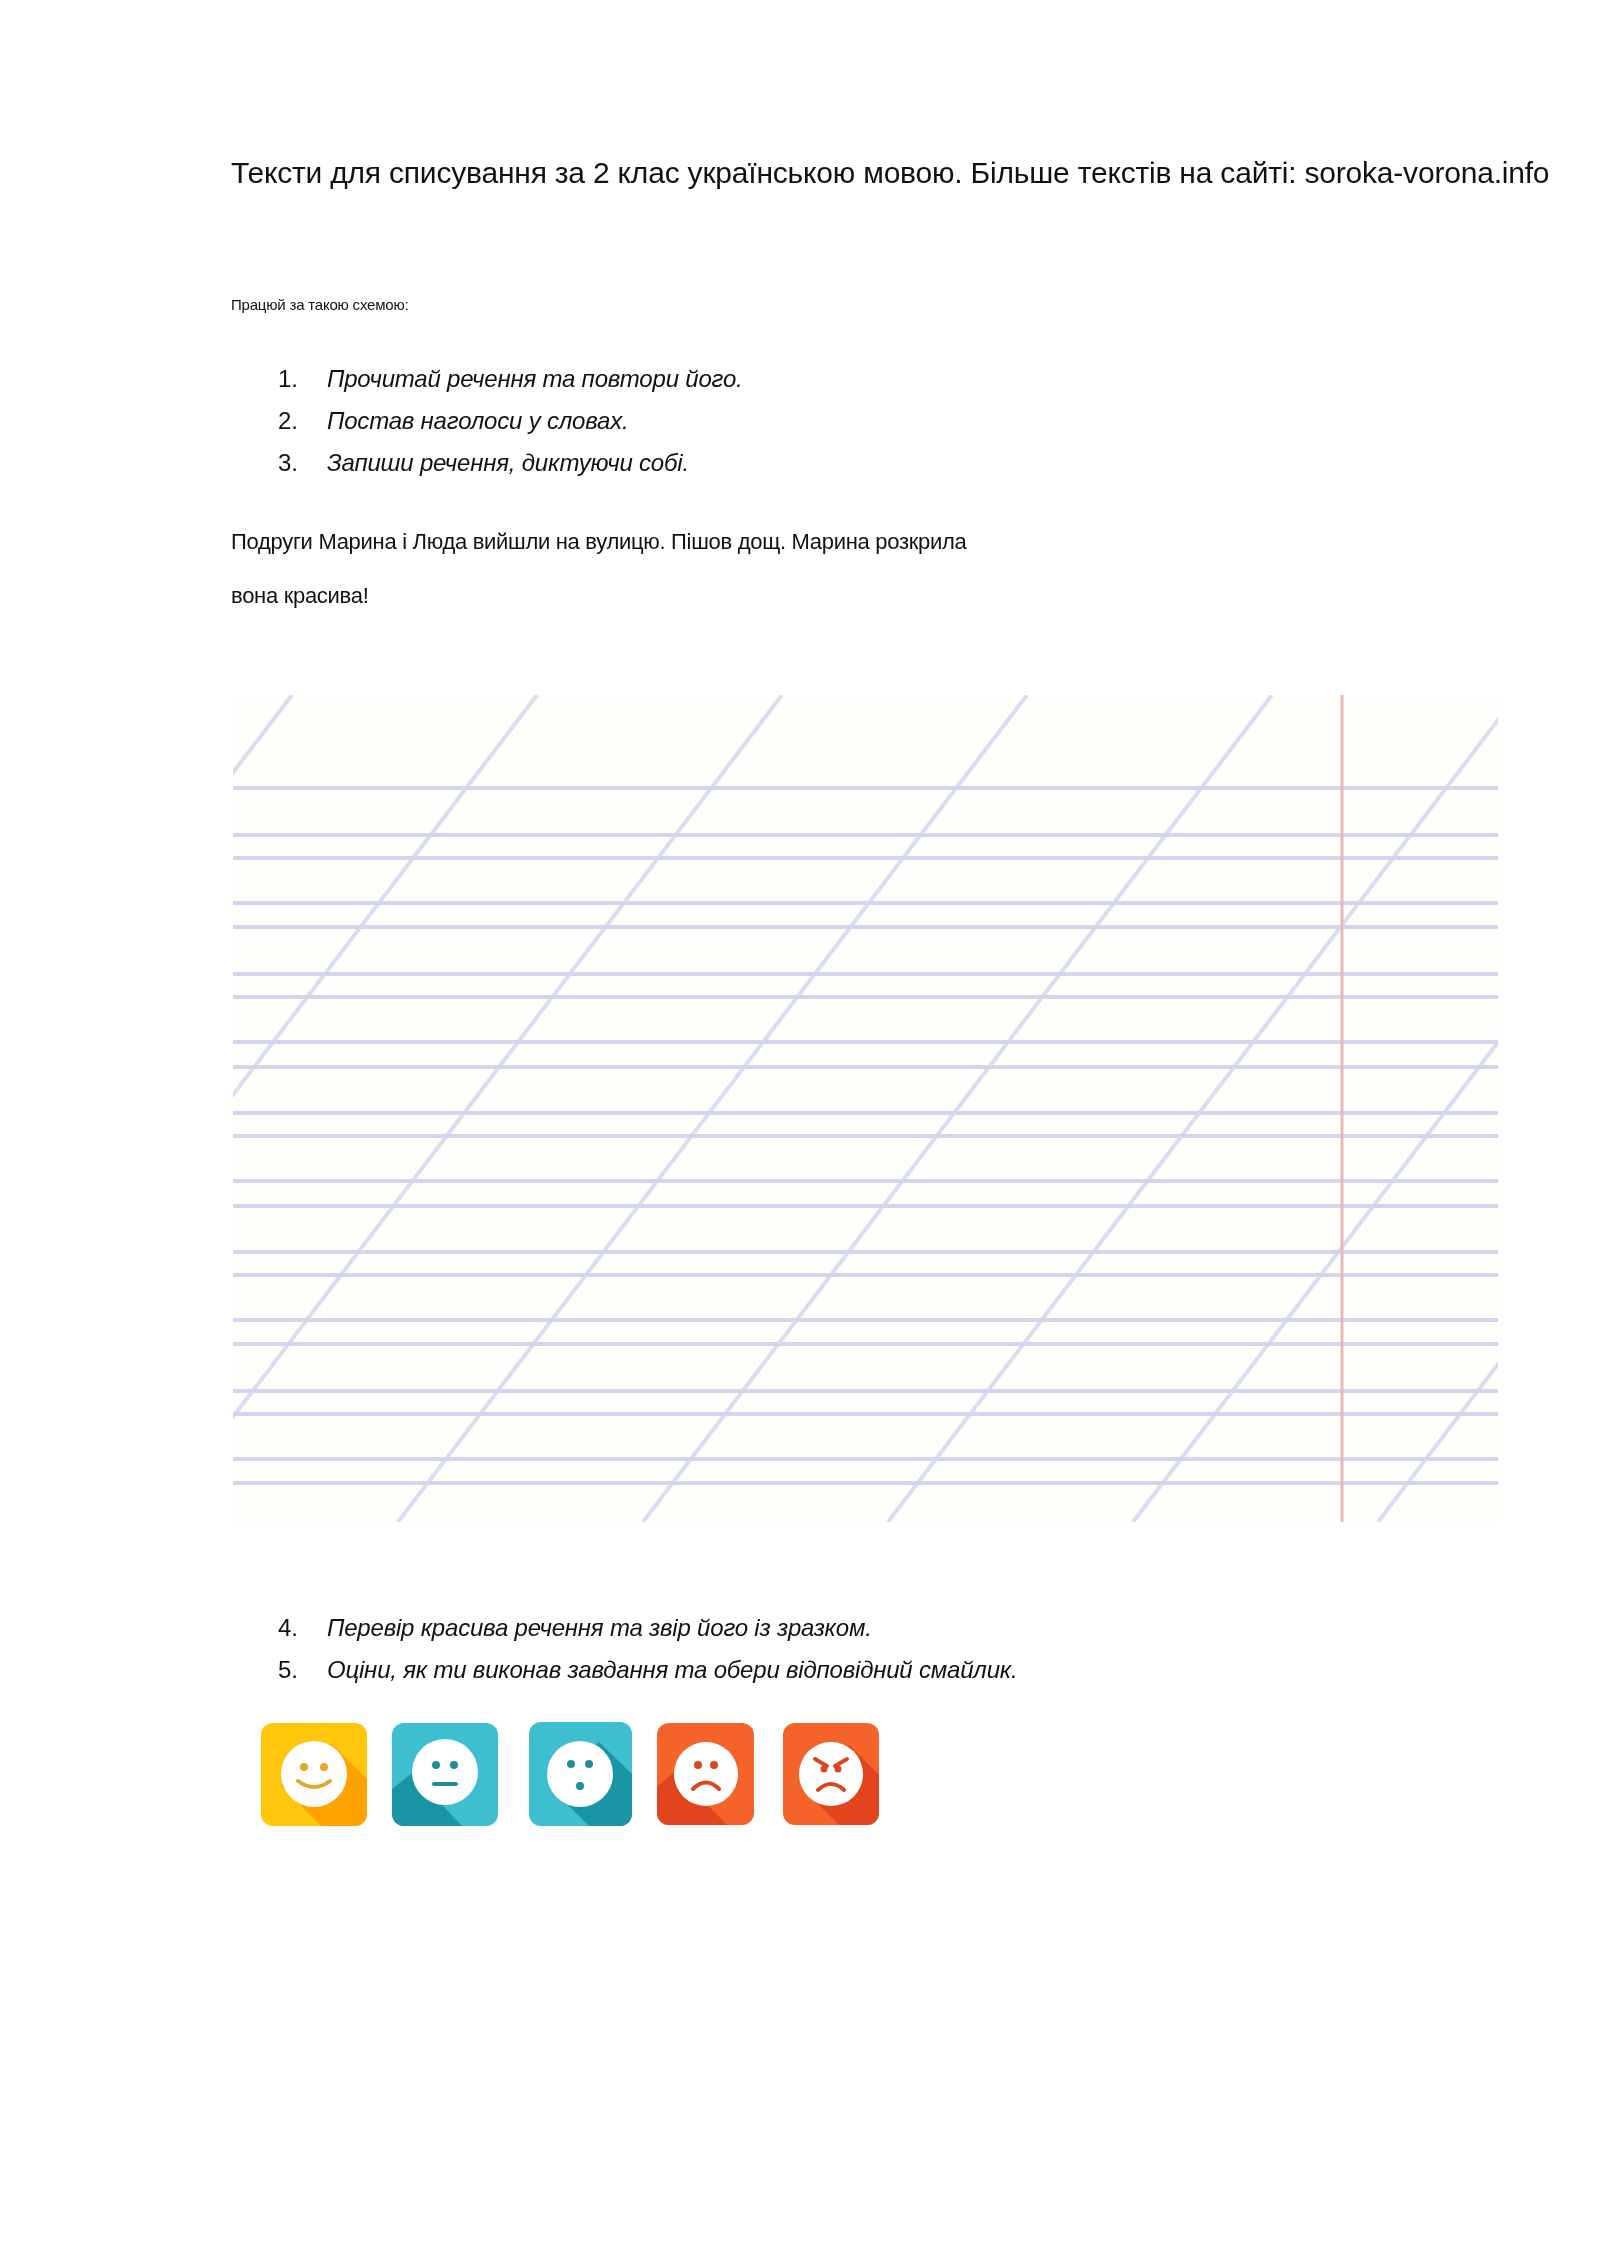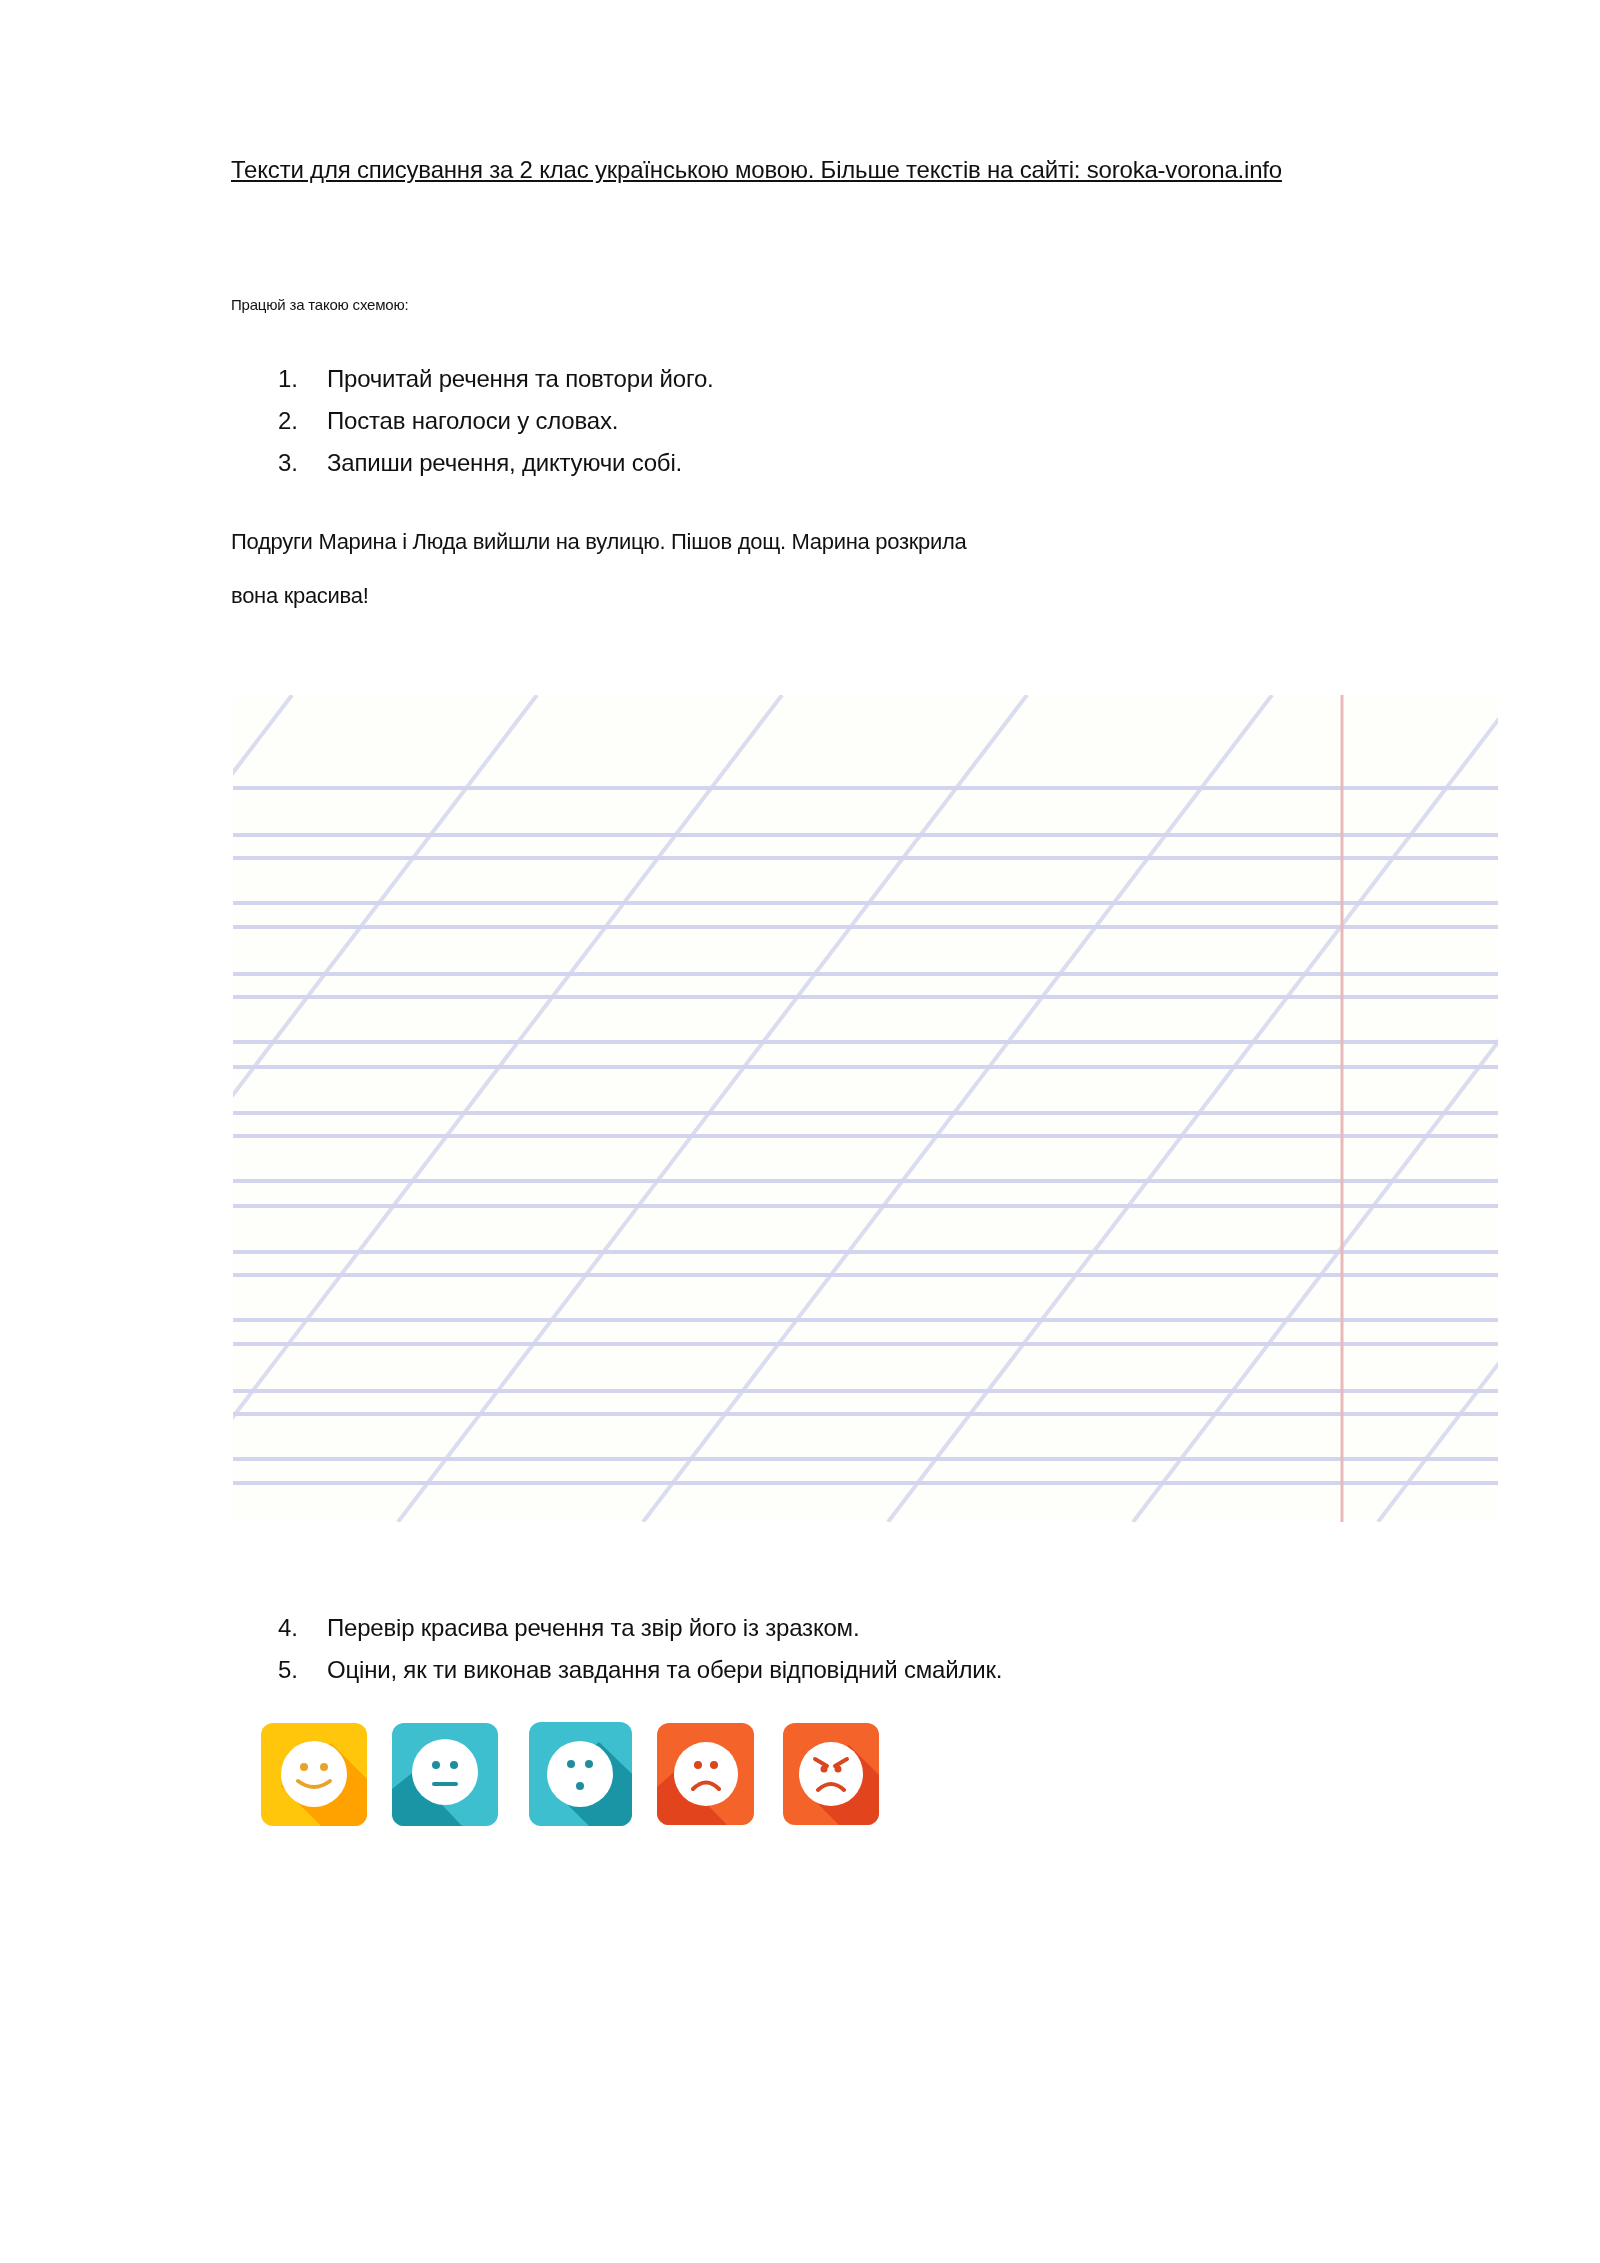--- a/index.html
+++ b/index.html
@@ -1,24 +1,24 @@
 <!DOCTYPE html>
 <html><head>
 <meta charset="utf-8">
 <style>
   html, body { margin: 0; padding: 0; background: #ffffff; }
   body { width: 1600px; height: 2263px; position: relative; overflow: hidden;
          font-family: "Liberation Sans", "DejaVu Sans", sans-serif; color: #111; }
   .abs { position: absolute; white-space: nowrap; }
-  .header-text { left: 231px; top: 156px; font-size: 24px; letter-spacing: -0.2px; text-decoration: underline; }
+  .header-text { left: 231px; top: 156px; font-size: 30px; letter-spacing: -0.2px; }
   .instruction { left: 231px; top: 296px; font-size: 15px; letter-spacing: -0.2px; }
   .list { position: absolute; left: 0; top: 0; margin: 0; padding: 0; list-style: none; }
   .list-item { position: absolute; font-size: 24px; white-space: nowrap; letter-spacing: -0.2px; }
   .list-num { position: absolute; left: 0; }
-  .list-text { position: absolute; left: 49px; }
+  .list-text { position: absolute; left: 49px; font-style: italic; }
   .paragraph { position: absolute; left: 231px; top: 515px; width: 1300px; font-size: 22px;
                line-height: 53.5px; letter-spacing: -0.3px; }
   .paper { position: absolute; left: 233px; top: 695px; width: 1265px; height: 827px;
            background: #fefefb; overflow: hidden; }
   .paper svg { display: block; }
   .smiley-row { position: absolute; left: 0; top: 0; }
   .smiley { position: absolute; border-radius: 12px; overflow: hidden; }
   .smiley svg { display: block; }
 </style>
 </head>

